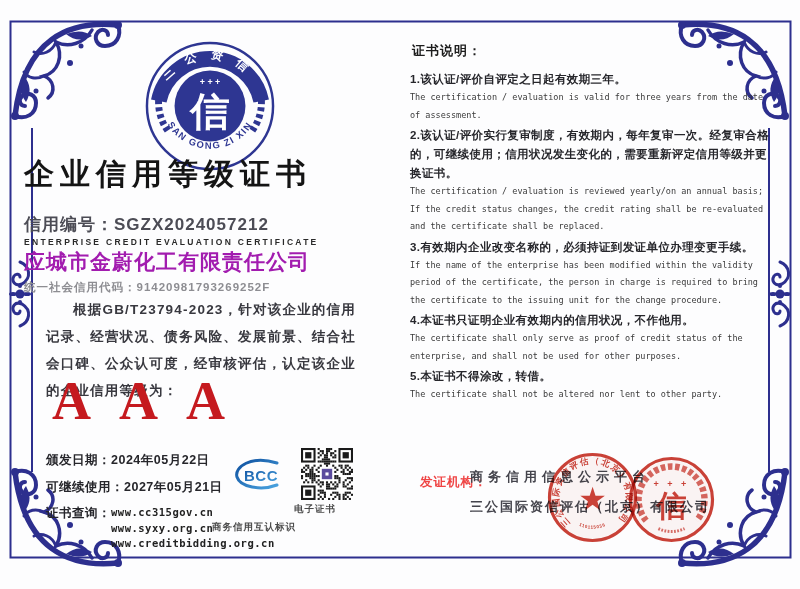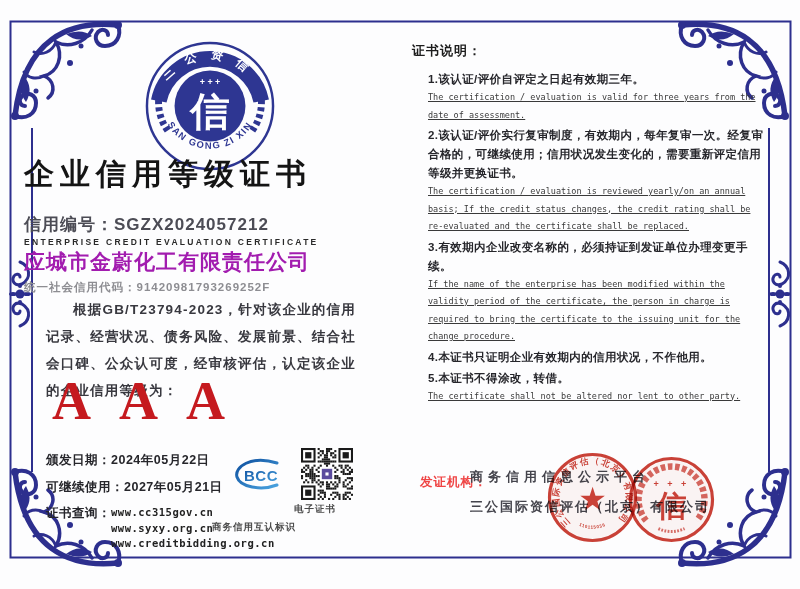--- a/index.html
+++ b/index.html
@@ -31,25 +31,25 @@
   .info-row .lbl{white-space:nowrap;}
   .urls{display:inline-block;vertical-align:top;}
   .url-line{font-family:"DejaVu Sans Mono","Liberation Mono",monospace;
             font-size:10.5px;font-weight:700;color:#222;line-height:15.5px;}
   .small-cap{font-size:9.5px;font-weight:700;color:#4a4a4a;letter-spacing:1px;}
 
   
   .notes-heading{left:412px;top:42px;font-size:13px;font-weight:700;
                  color:#1d1d1d;letter-spacing:1px;}
   .notes{left:410px;top:70px;width:360px;}
-  .note{margin-bottom:2px;margin-left:18px;}
+  .note{margin-bottom:2px;}
   .note .cn{font-size:11.5px;font-weight:700;color:#26262b;line-height:19px;
             letter-spacing:0.4px;}
   .note .en{font-family:"DejaVu Sans Mono","Liberation Mono",monospace;
-            font-size:8.5px;color:#3a3a3a;line-height:17.5px;text-decoration:underline;}
+            font-size:8.5px;color:#3a3a3a;line-height:17.5px;}
   .issuer-label{left:420px;top:474px;font-size:12.5px;font-weight:700;
                 color:#ef4444;letter-spacing:1px;}
   .issuer-line1{left:470px;top:468px;width:320px;font-size:13px;font-weight:700;
                 color:#44444c;letter-spacing:5px;}
   .issuer-line2{left:470px;top:498px;width:320px;font-size:13px;font-weight:700;
                 color:#44444c;letter-spacing:2px;}
   .seal{mix-blend-mode:multiply;opacity:.95;}
 </style>
 </head>
 <body>
@@ -398,20 +398,21 @@
     <div class="note">
       <div class="cn">2.该认证/评价实行复审制度，有效期内，每年复审一次。经复审合格的，可继续使用；信用状况发生变化的，需要重新评定信用等级并更换证书。</div>
       <div class="en">The certification / evaluation is reviewed yearly/on an annual basis; If the credit status changes, the credit rating shall be re-evaluated and the certificate shall be replaced.</div>
     </div>
     <div class="note">
       <div class="cn">3.有效期内企业改变名称的，必须持证到发证单位办理变更手续。</div>
       <div class="en">If the name of the enterprise has been modified within the validity period of the certificate, the person in charge is required to bring the certificate to the issuing unit for the change procedure.</div>
     </div>
     <div class="note">
       <div class="cn">4.本证书只证明企业有效期内的信用状况，不作他用。</div>
+      <div class="en">The certificate shall only serve as proof of credit status of the enterprise, and shall not be used for other purposes.</div>
     </div>
     <div class="note">
       <div class="cn">5.本证书不得涂改，转借。</div>
       <div class="en">The certificate shall not be altered nor lent to other party.</div>
     </div>
   </div>
 
   <div class="abs issuer-label">发证机构：</div>
   <div class="abs center issuer-line1">商务信用信息公示平台</div>
   <div class="abs center issuer-line2">三公国际资信评估（北京）有限公司</div>

